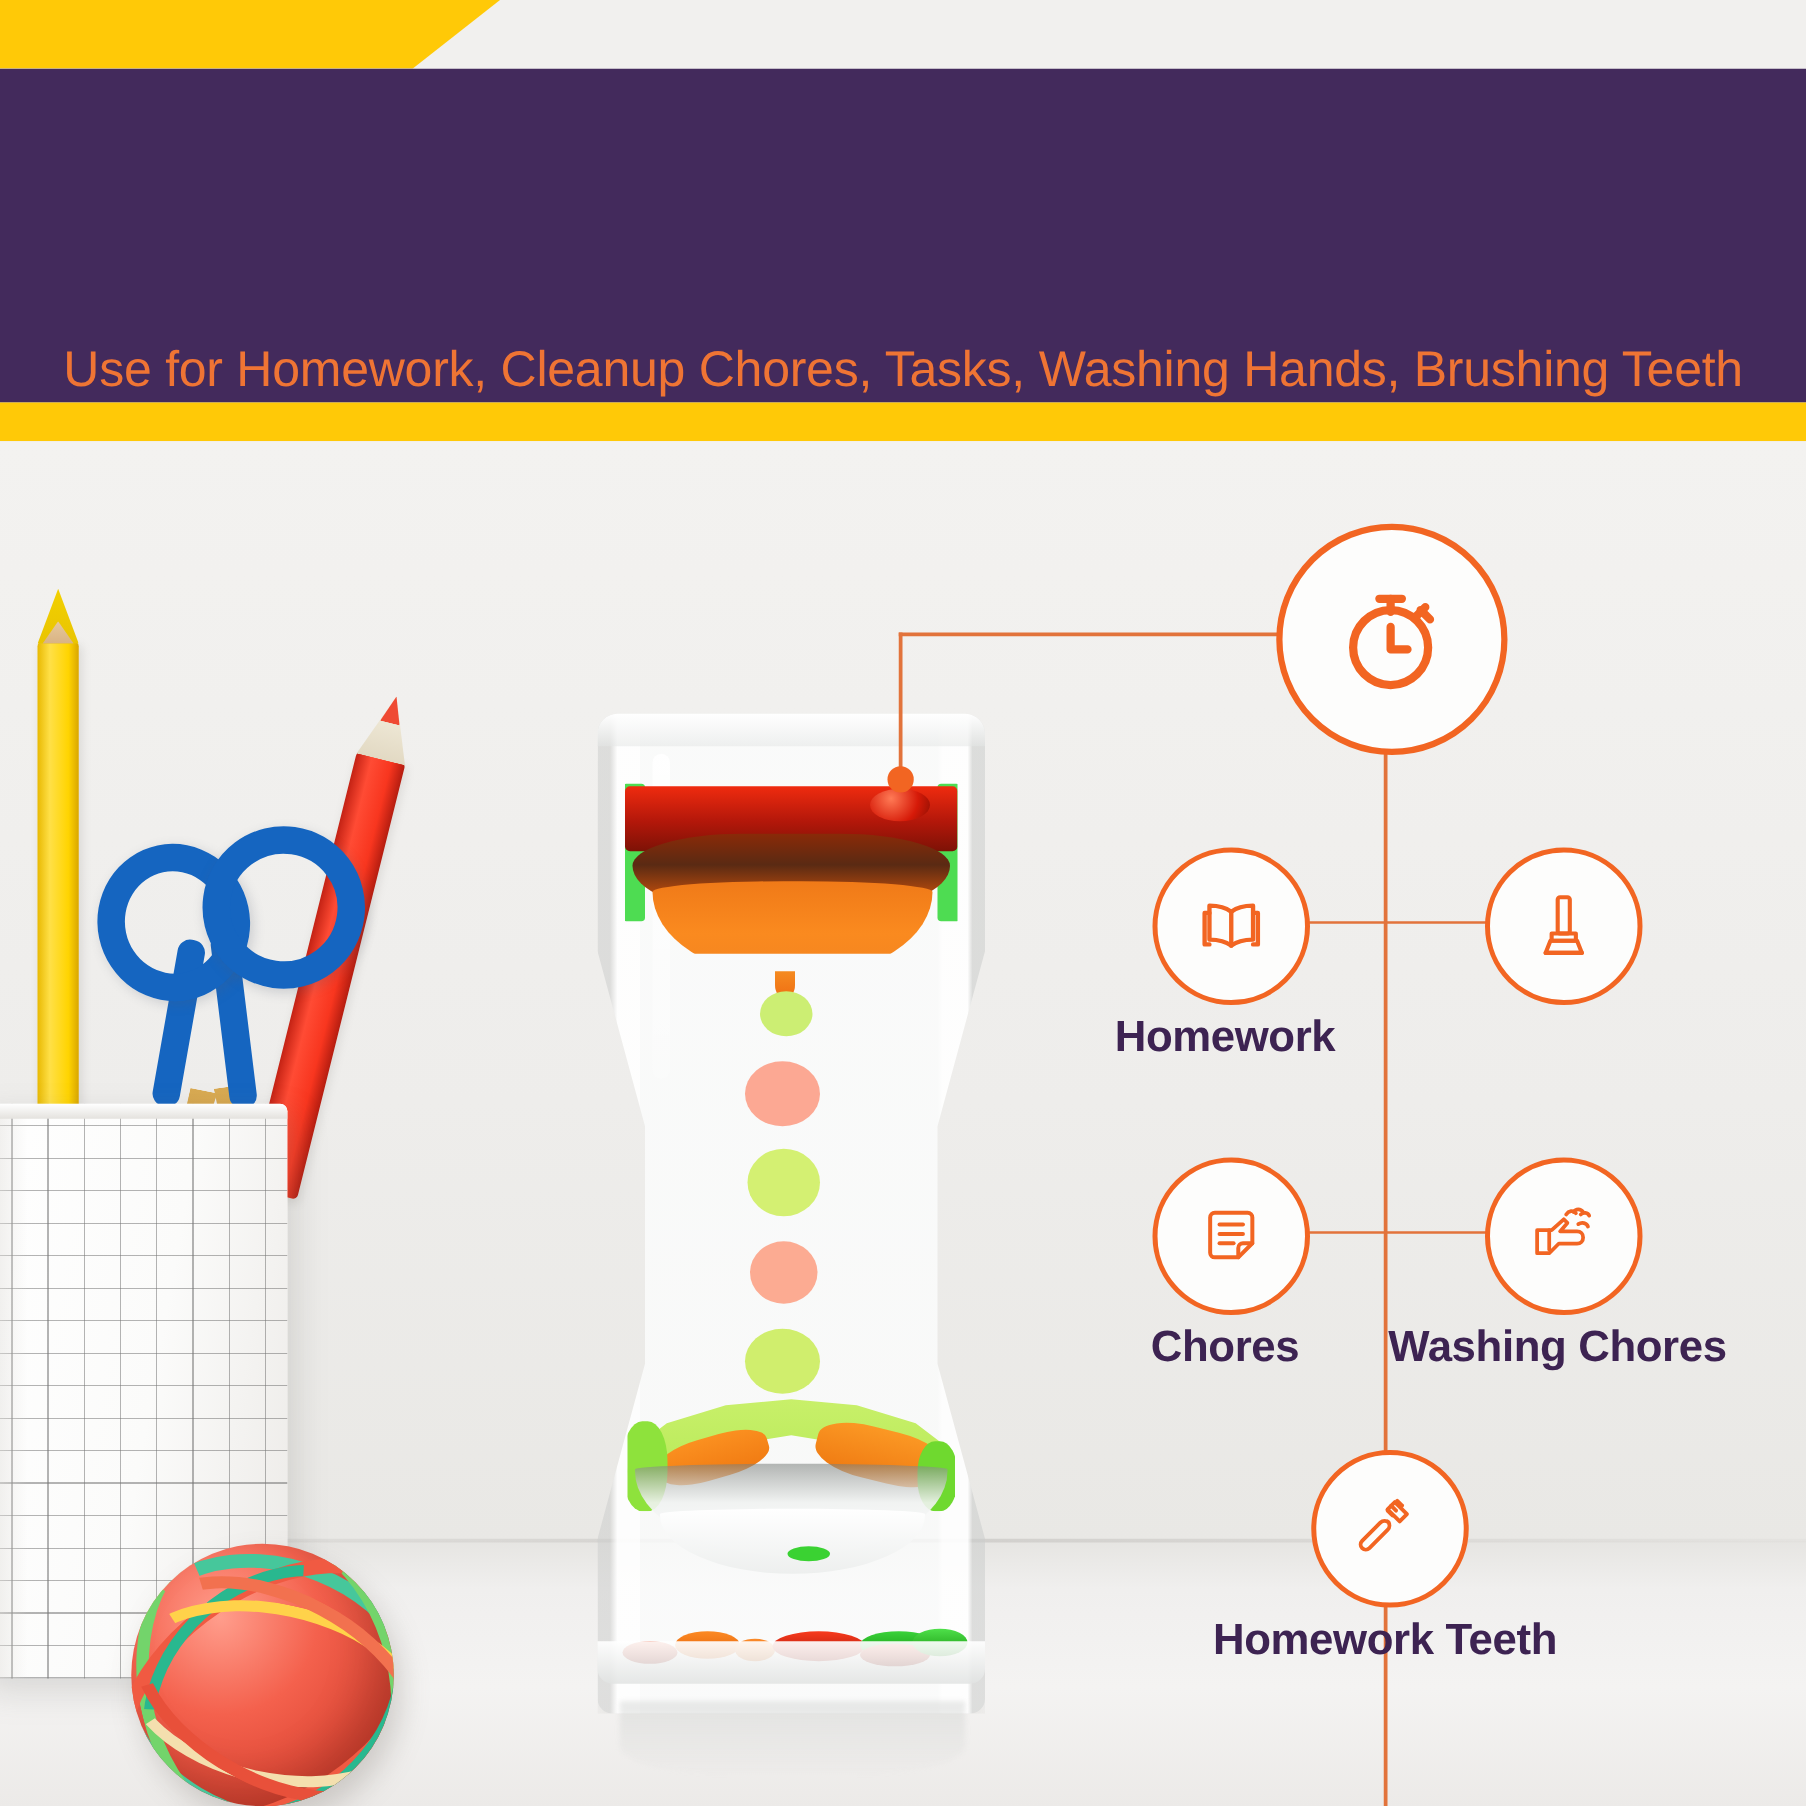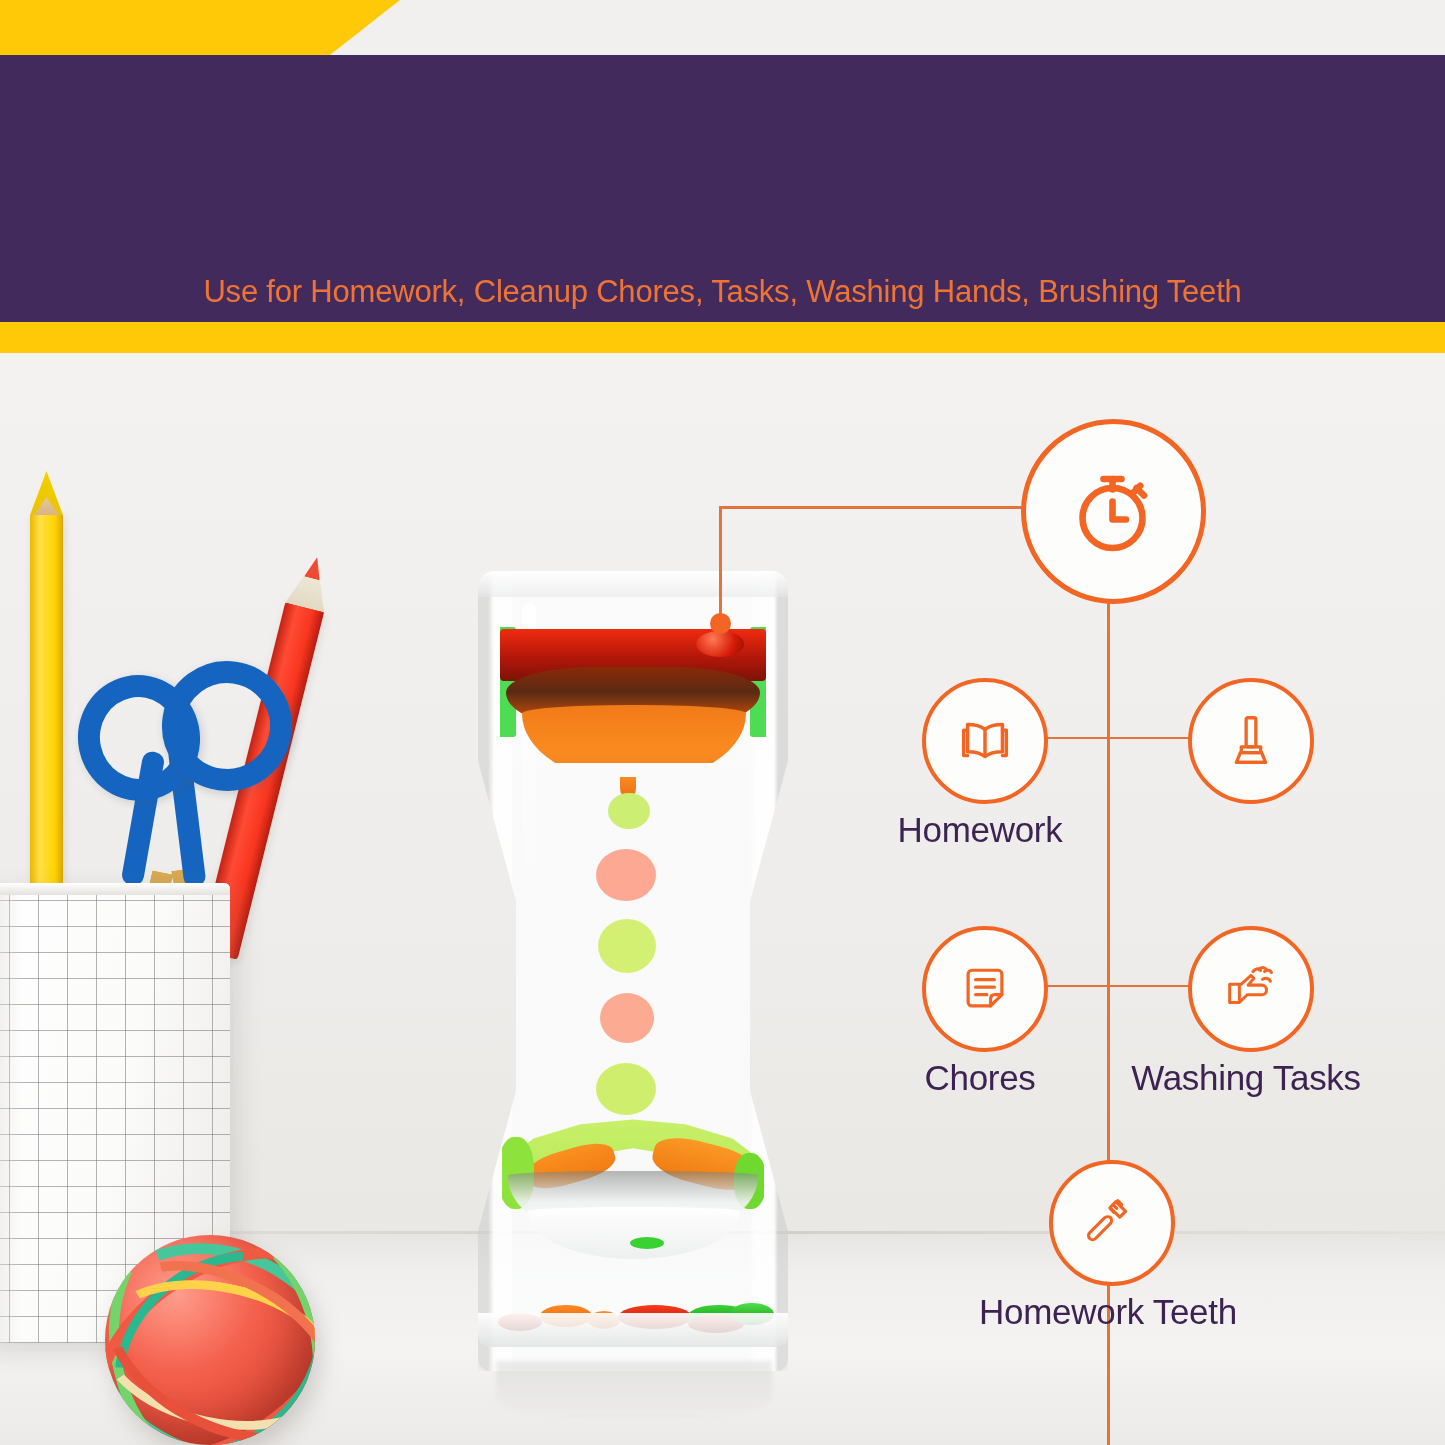--- a/index.html
+++ b/index.html
@@ -17,21 +17,21 @@
 
   
   .banner{position:absolute;left:0;top:55px;width:1445px;height:267px;background:#432a5c;}
   .banner-title{
     position:absolute;left:0;top:108px;width:1445px;text-align:center;
     font-family:"DejaVu Serif", serif;font-weight:700;font-size:62px;color:#ffffff;
     letter-spacing:-0.5px;line-height:1;
   }
   .banner-sub{
     position:absolute;left:0;top:219px;width:1445px;text-align:center;
-    font-family:"Liberation Sans", sans-serif;font-weight:400;font-size:31px;color:#ef7434;
+    font-family:"Liberation Sans", sans-serif;font-weight:400;font-size:40px;color:#ef7434;
     letter-spacing:-0.2px;
   }
   .yellow-rule{position:absolute;left:0;top:322px;width:1445px;height:31px;background:#ffc907;}
 
   
   .stage{position:absolute;left:0;top:353px;width:1445px;height:1092px;overflow:hidden;
     background:
       radial-gradient(120% 80% at 50% 10%, #f4f3f1 0%, #eceae8 55%, #e6e4e1 100%);
   }
   .wall{position:absolute;left:0;top:0;width:1445px;height:880px;
@@ -178,21 +178,21 @@
 
   
   .tree{position:absolute;left:0;top:0;width:1445px;height:1092px;pointer-events:none;}
   .line{position:absolute;background:#e2733b;}
   .node{position:absolute;border-radius:50%;background:#fdfdfc;border:5px solid #f26522;
     display:flex;align-items:center;justify-content:center;}
   .node.big{width:175px;height:175px;}
   .node.sm{width:118px;height:118px;border-width:4px;}
   .node svg{display:block;}
   .nlabel{position:absolute;text-align:center;color:#3d2352;
-    font-family:"Liberation Sans", sans-serif;font-weight:400;font-size:35px;line-height:1.13;
+    font-family:"Liberation Sans", sans-serif;font-weight:700;font-size:35px;line-height:1.13;
     letter-spacing:-.3px;}
   .leader-dot{position:absolute;width:21px;height:21px;border-radius:50%;background:#f26522;}
 </style>
 </head>
 <body>
 
 <div id="page">
 
   <div class="top-strip">
     <div class="yellow-wedge"></div>
@@ -358,21 +358,21 @@
           <svg width="62" height="62" viewBox="0 0 64 64" fill="none" stroke="#f26522" stroke-width="3.1" stroke-linecap="round" stroke-linejoin="round">
             <path d="M10 27h12l10-9 3 3-6 7h14c3 0 5 2 5 5s-2 5-5 5H28l-8 8H10z"></path>
             <path d="M34 14c2-3 6-4 8-1"></path>
             <path d="M40 12c2-3 6-3 8 0"></path>
             <path d="M46 14c2-2 6-2 7 1"></path>
             <path d="M44 22c3-2 7-1 8 2"></path>
             <path d="M20 27v16"></path>
           </svg>
         </span>
       </div>
-      <div class="nlabel" style="left:1078px;top:705px;width:336px;">Washing Tasks</div>
+      <div class="nlabel" style="left:1078px;top:705px;width:336px;">Washing Chores</div>
 
       <div class="node sm" style="left:1049px;top:807px;">
         <span>
           <svg width="62" height="62" viewBox="0 0 64 64" fill="none" stroke="#f26522" stroke-width="3.2" stroke-linecap="round" stroke-linejoin="round">
             <path d="M36 10l10 10-6 6-10-10z"></path>
             <path d="M33 13l4 4"></path>
               <path d="M38 9l4 4"></path>
               <path d="M30 17l4 4"></path>
             <path d="M30 26c2 2 2 5 0 7L15 48a4 4 0 0 1-6-6l15-15c2-2 5-2 7 0z"></path>
           </svg>

